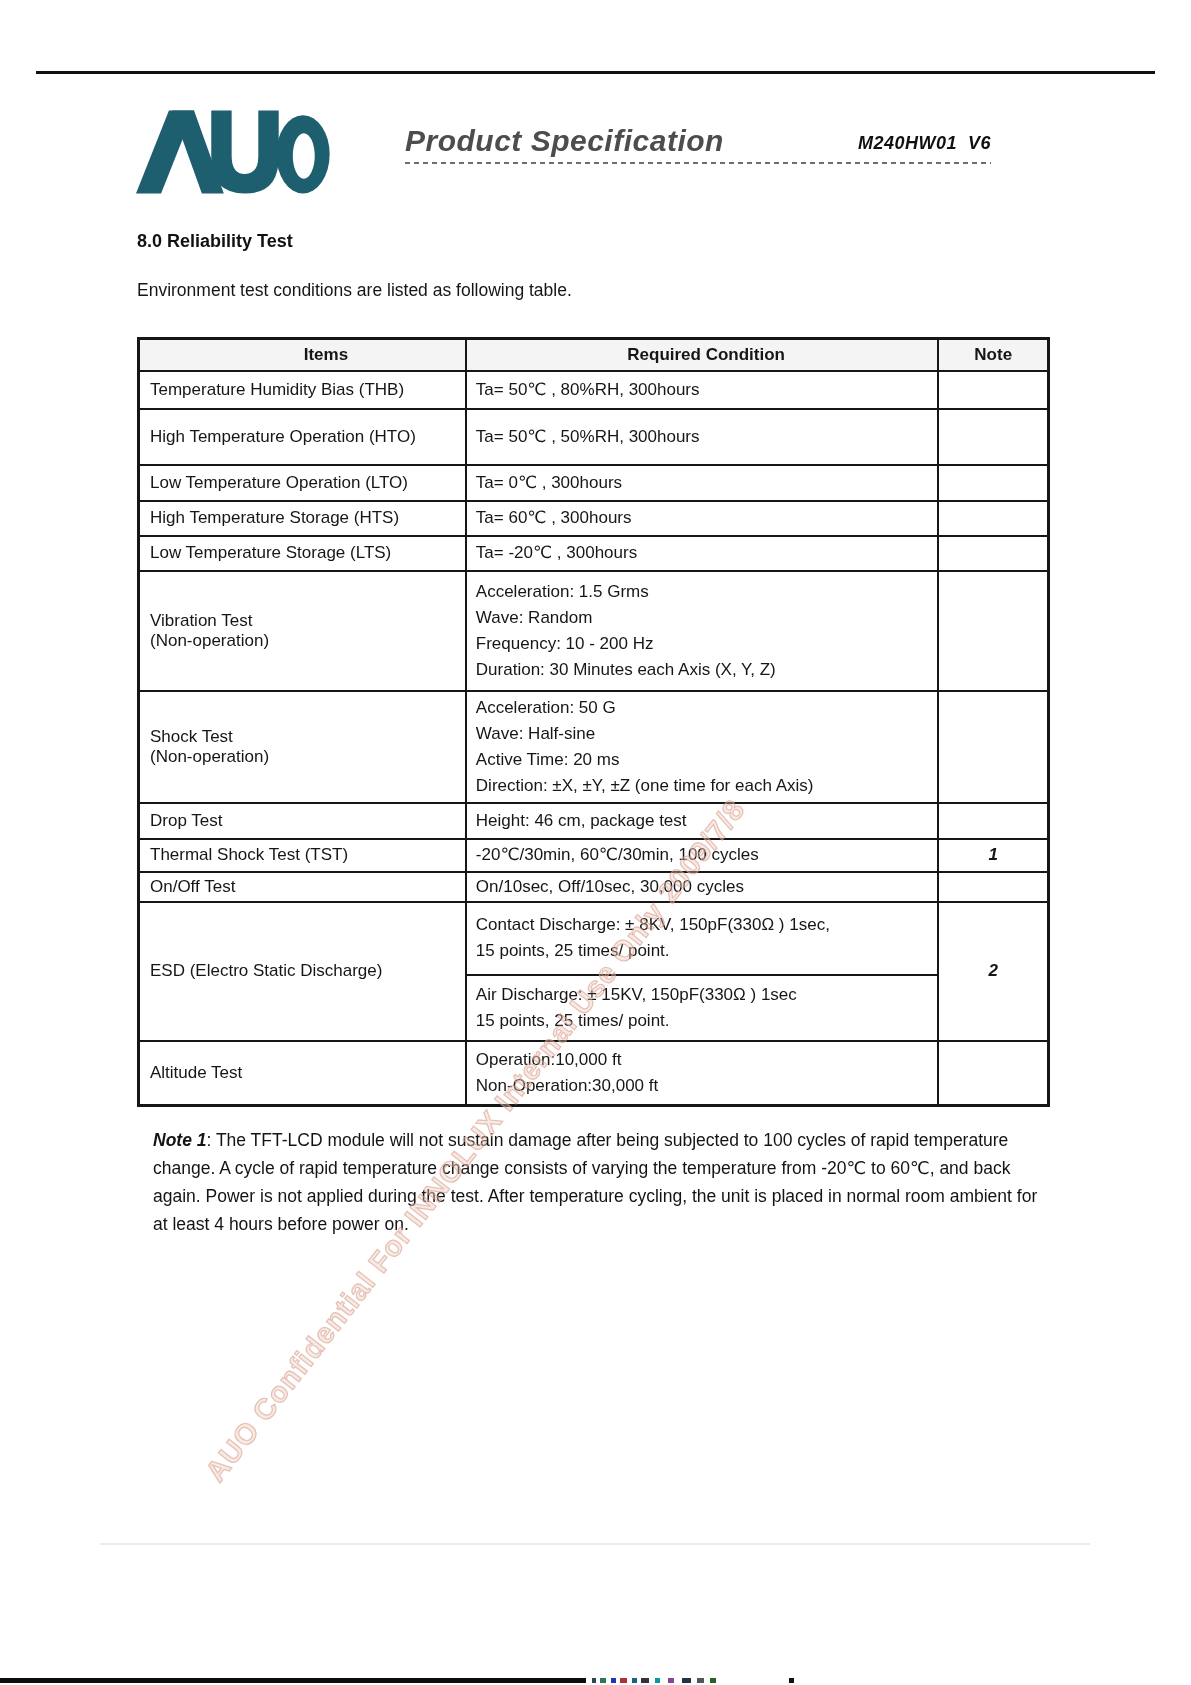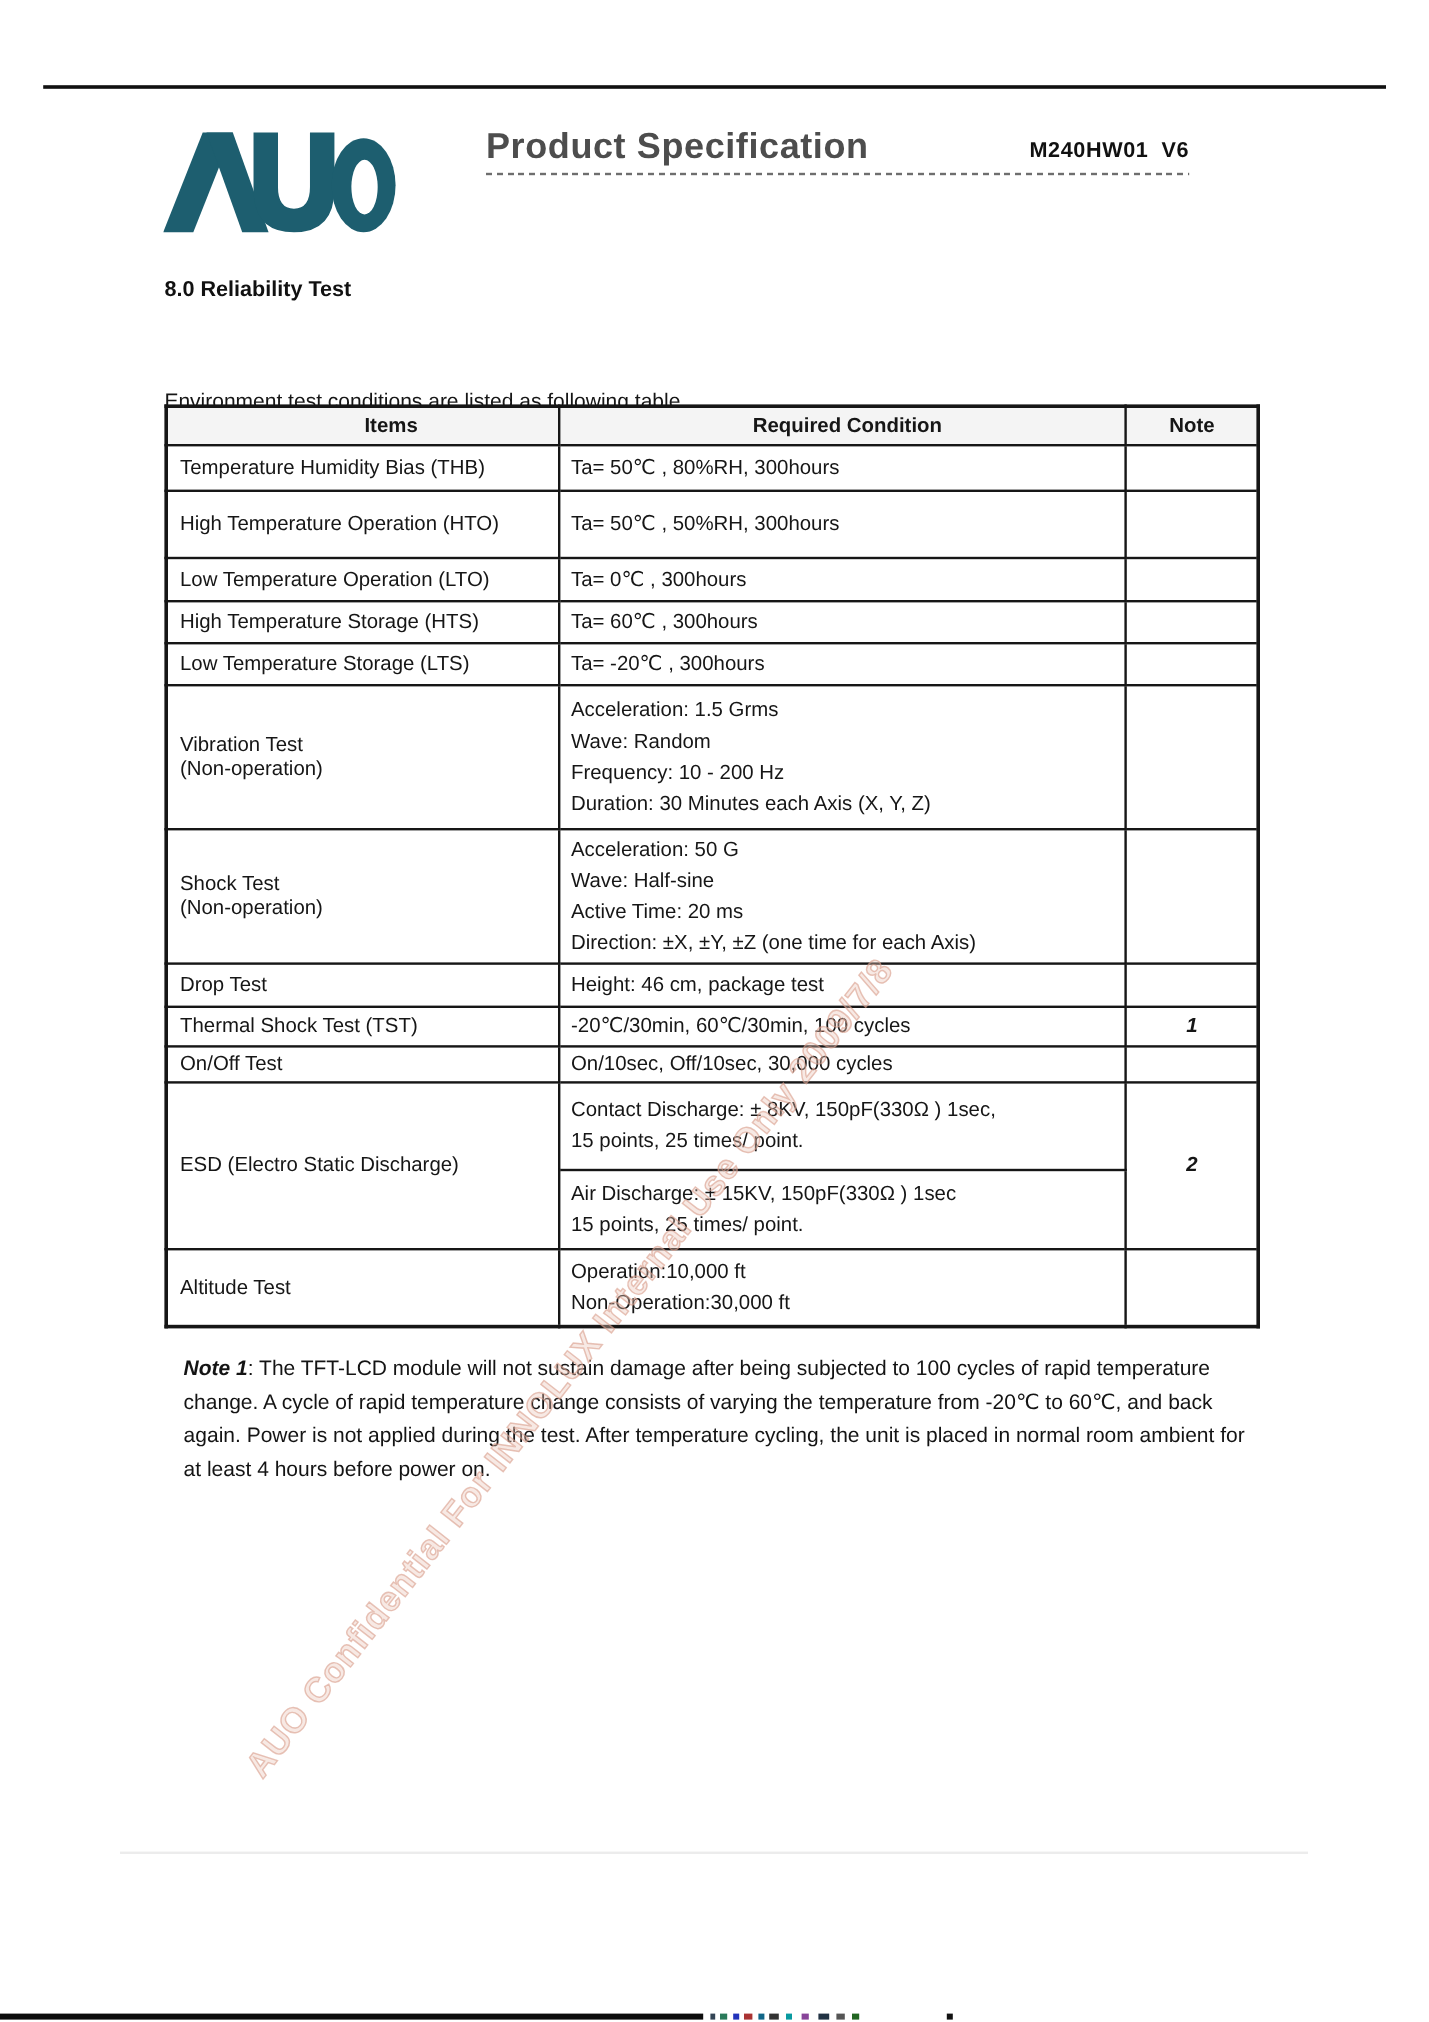--- a/index.html
+++ b/index.html
@@ -9,31 +9,31 @@
     background:#ffffff;
     font-family:"Liberation Sans","DejaVu Sans",sans-serif;
     color:#1a1a1a;
     overflow:hidden;
   }
   
   .top-rule{position:absolute;left:36px;top:71px;width:1119px;height:3px;background:#111;}
 
   
   .logo-box{position:absolute;left:136px;top:106px;width:196px;height:92px;}
-  .title-block{position:absolute;left:405px;top:106px;width:586px;}
+  .title-block{position:absolute;left:405px;top:124px;width:586px;font-style:italic;}
   .title-row{display:flex;align-items:flex-end;}
   .doc-title{font-size:30px;font-weight:bold;color:#4d4d4d;letter-spacing:0.5px;line-height:1.1;}
   .doc-id{margin-left:auto;font-size:18px;font-weight:bold;color:#111;white-space:pre;padding-bottom:3px;letter-spacing:0.5px;}
   .dotted-rule{margin-top:5px;height:2px;width:100%;
     background-image:repeating-linear-gradient(90deg,#6e6e6e 0 5px,transparent 5px 9px);}
   .company{margin-top:9px;font-size:17px;color:#161616;letter-spacing:0.3px;}
 
   
   .section-heading{position:absolute;left:137px;top:231px;font-size:18px;font-weight:bold;color:#111;}
-  .intro-text{position:absolute;left:137px;top:280px;font-size:17.5px;color:#161616;margin-top:44px;}
+  .intro-text{position:absolute;left:137px;top:280px;font-size:17.5px;color:#161616;}
 
   
   table.rel{position:absolute;left:137px;top:337px;width:913px;border-collapse:collapse;
     border:3px solid #161616;table-layout:fixed;}
   table.rel th,table.rel td{border:2px solid #161616;vertical-align:middle;font-size:17px;color:#161616;}
   th.col-items{width:33%;text-align:center;font-size:18px;font-weight:bold;background:#f4f4f4;padding-left:48px;}
   th.col-cond{width:54.5%;text-align:center;font-size:18px;font-weight:bold;padding-left:9px;background:#f4f4f4;}
   th.col-note{width:12.5%;text-align:center;font-size:18px;font-weight:bold;background:#f4f4f4;}
   td.c-item{padding-left:10px;}
   td.c-cond{padding-left:9px;}

